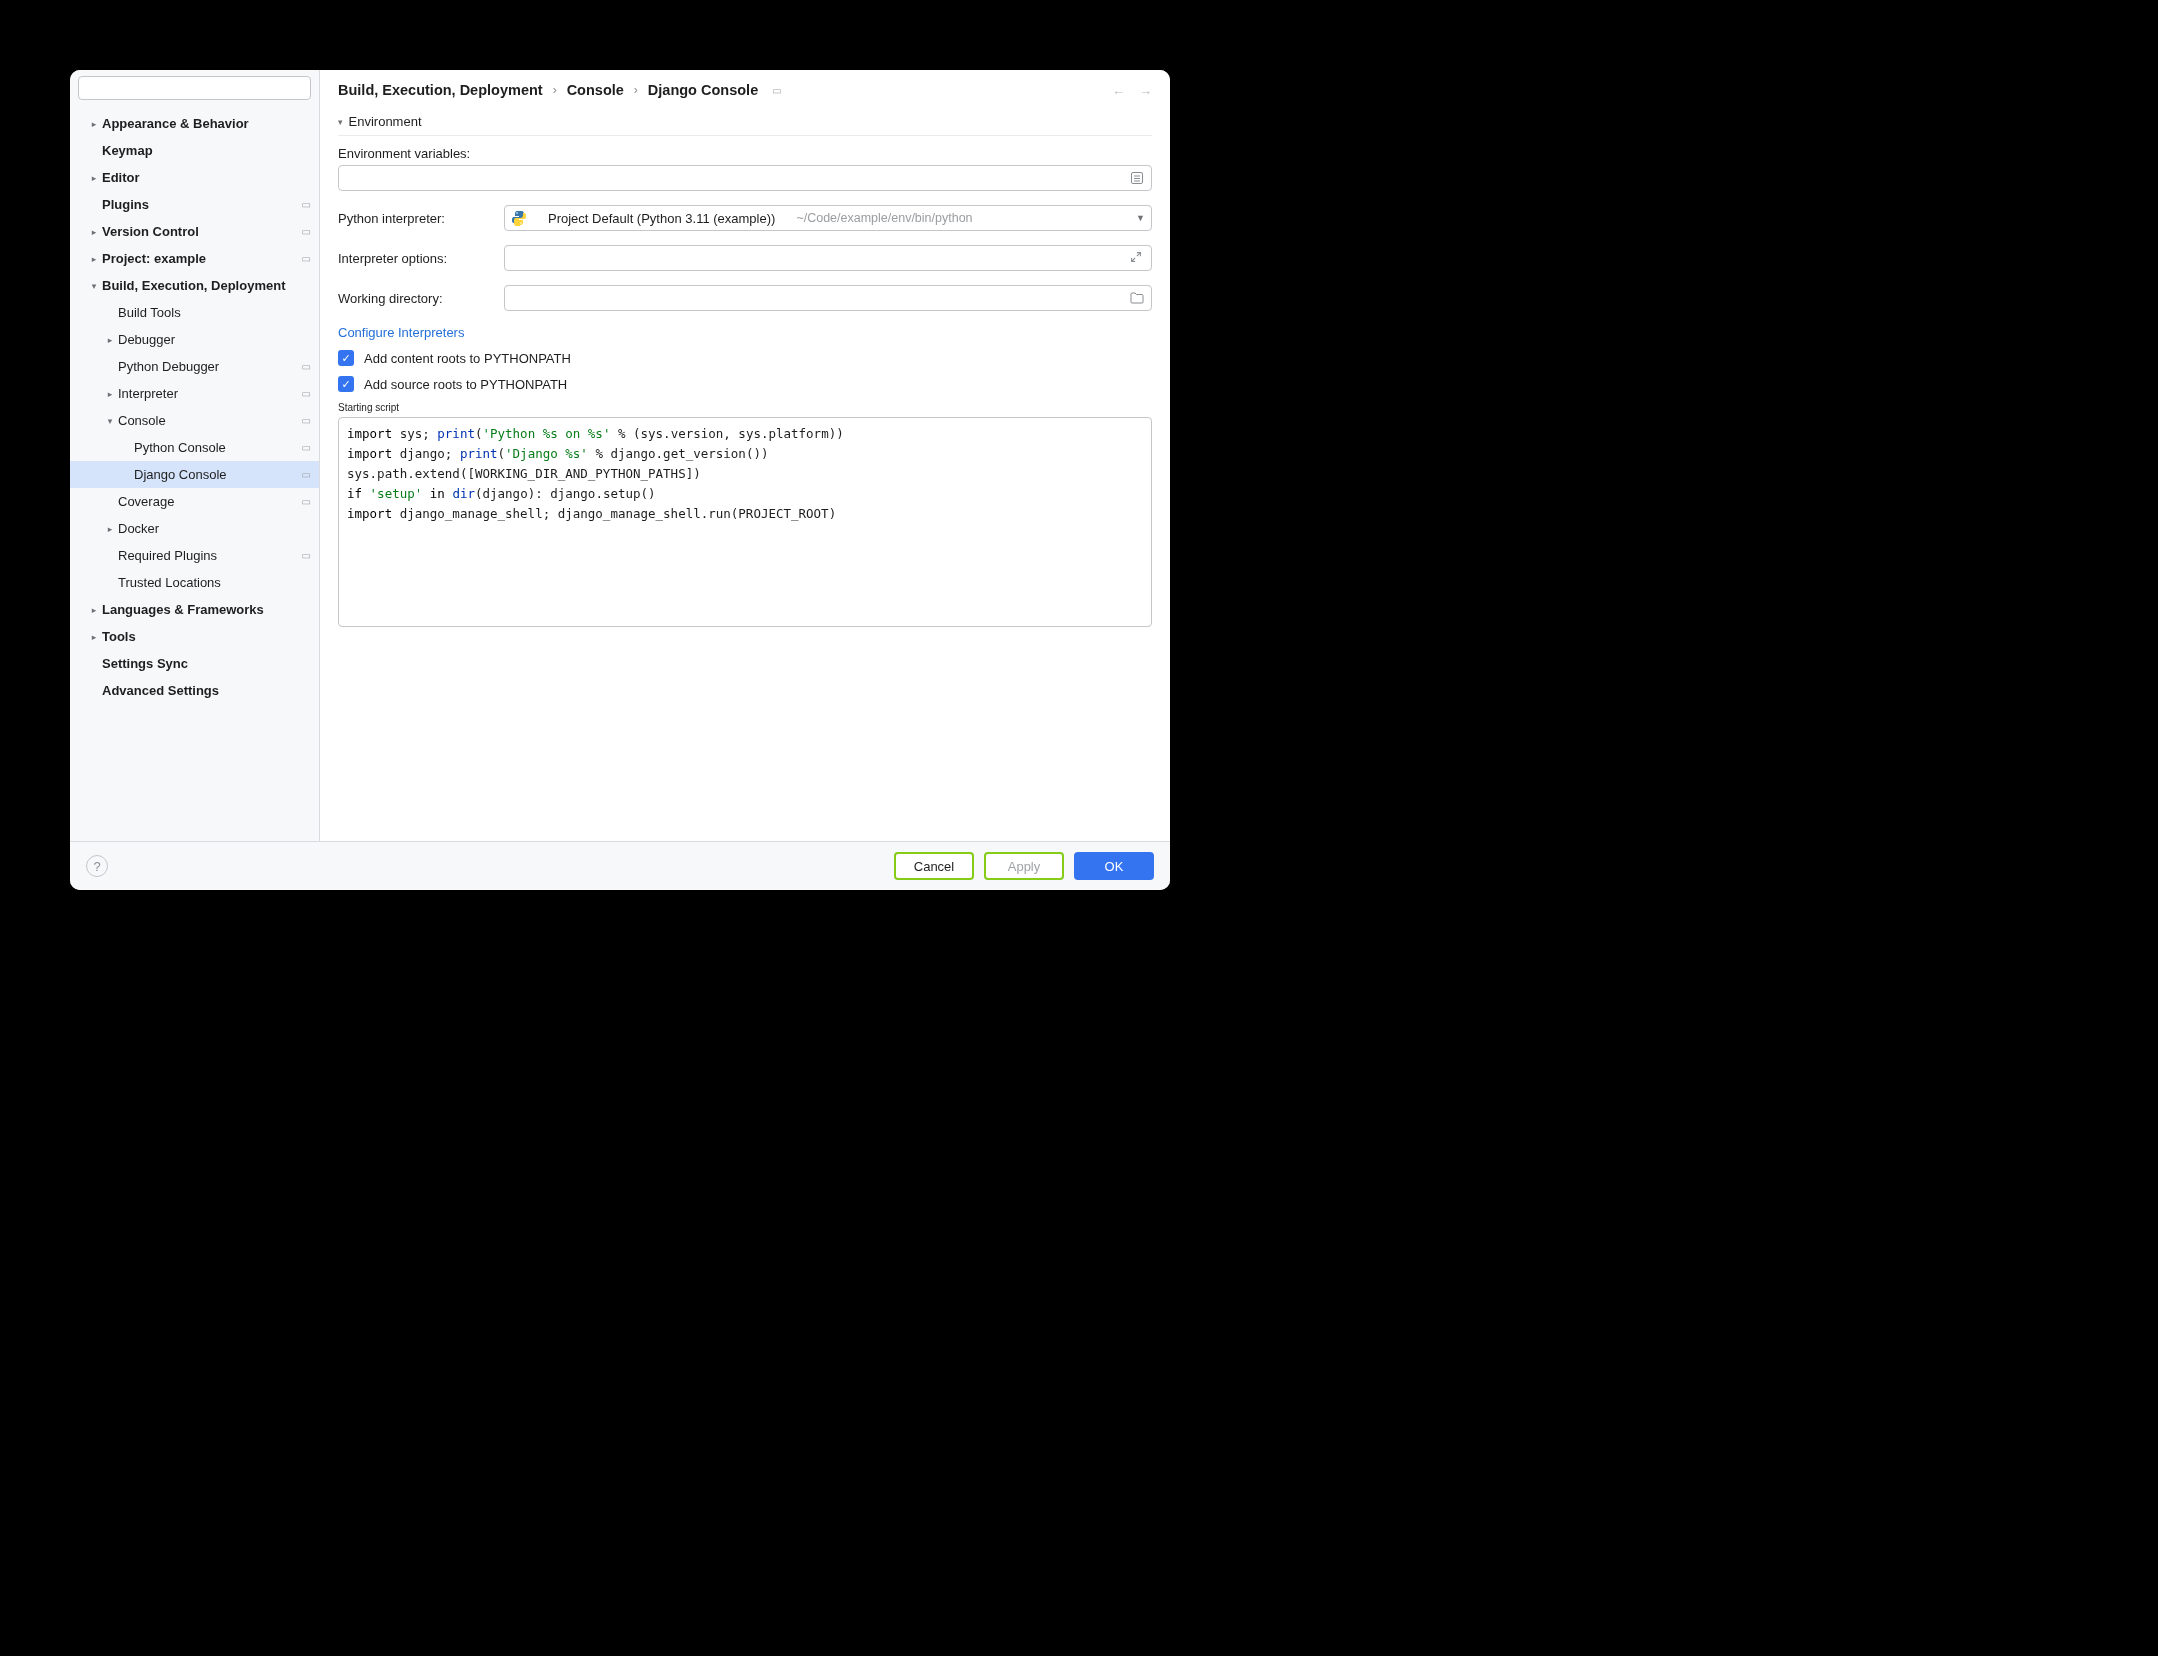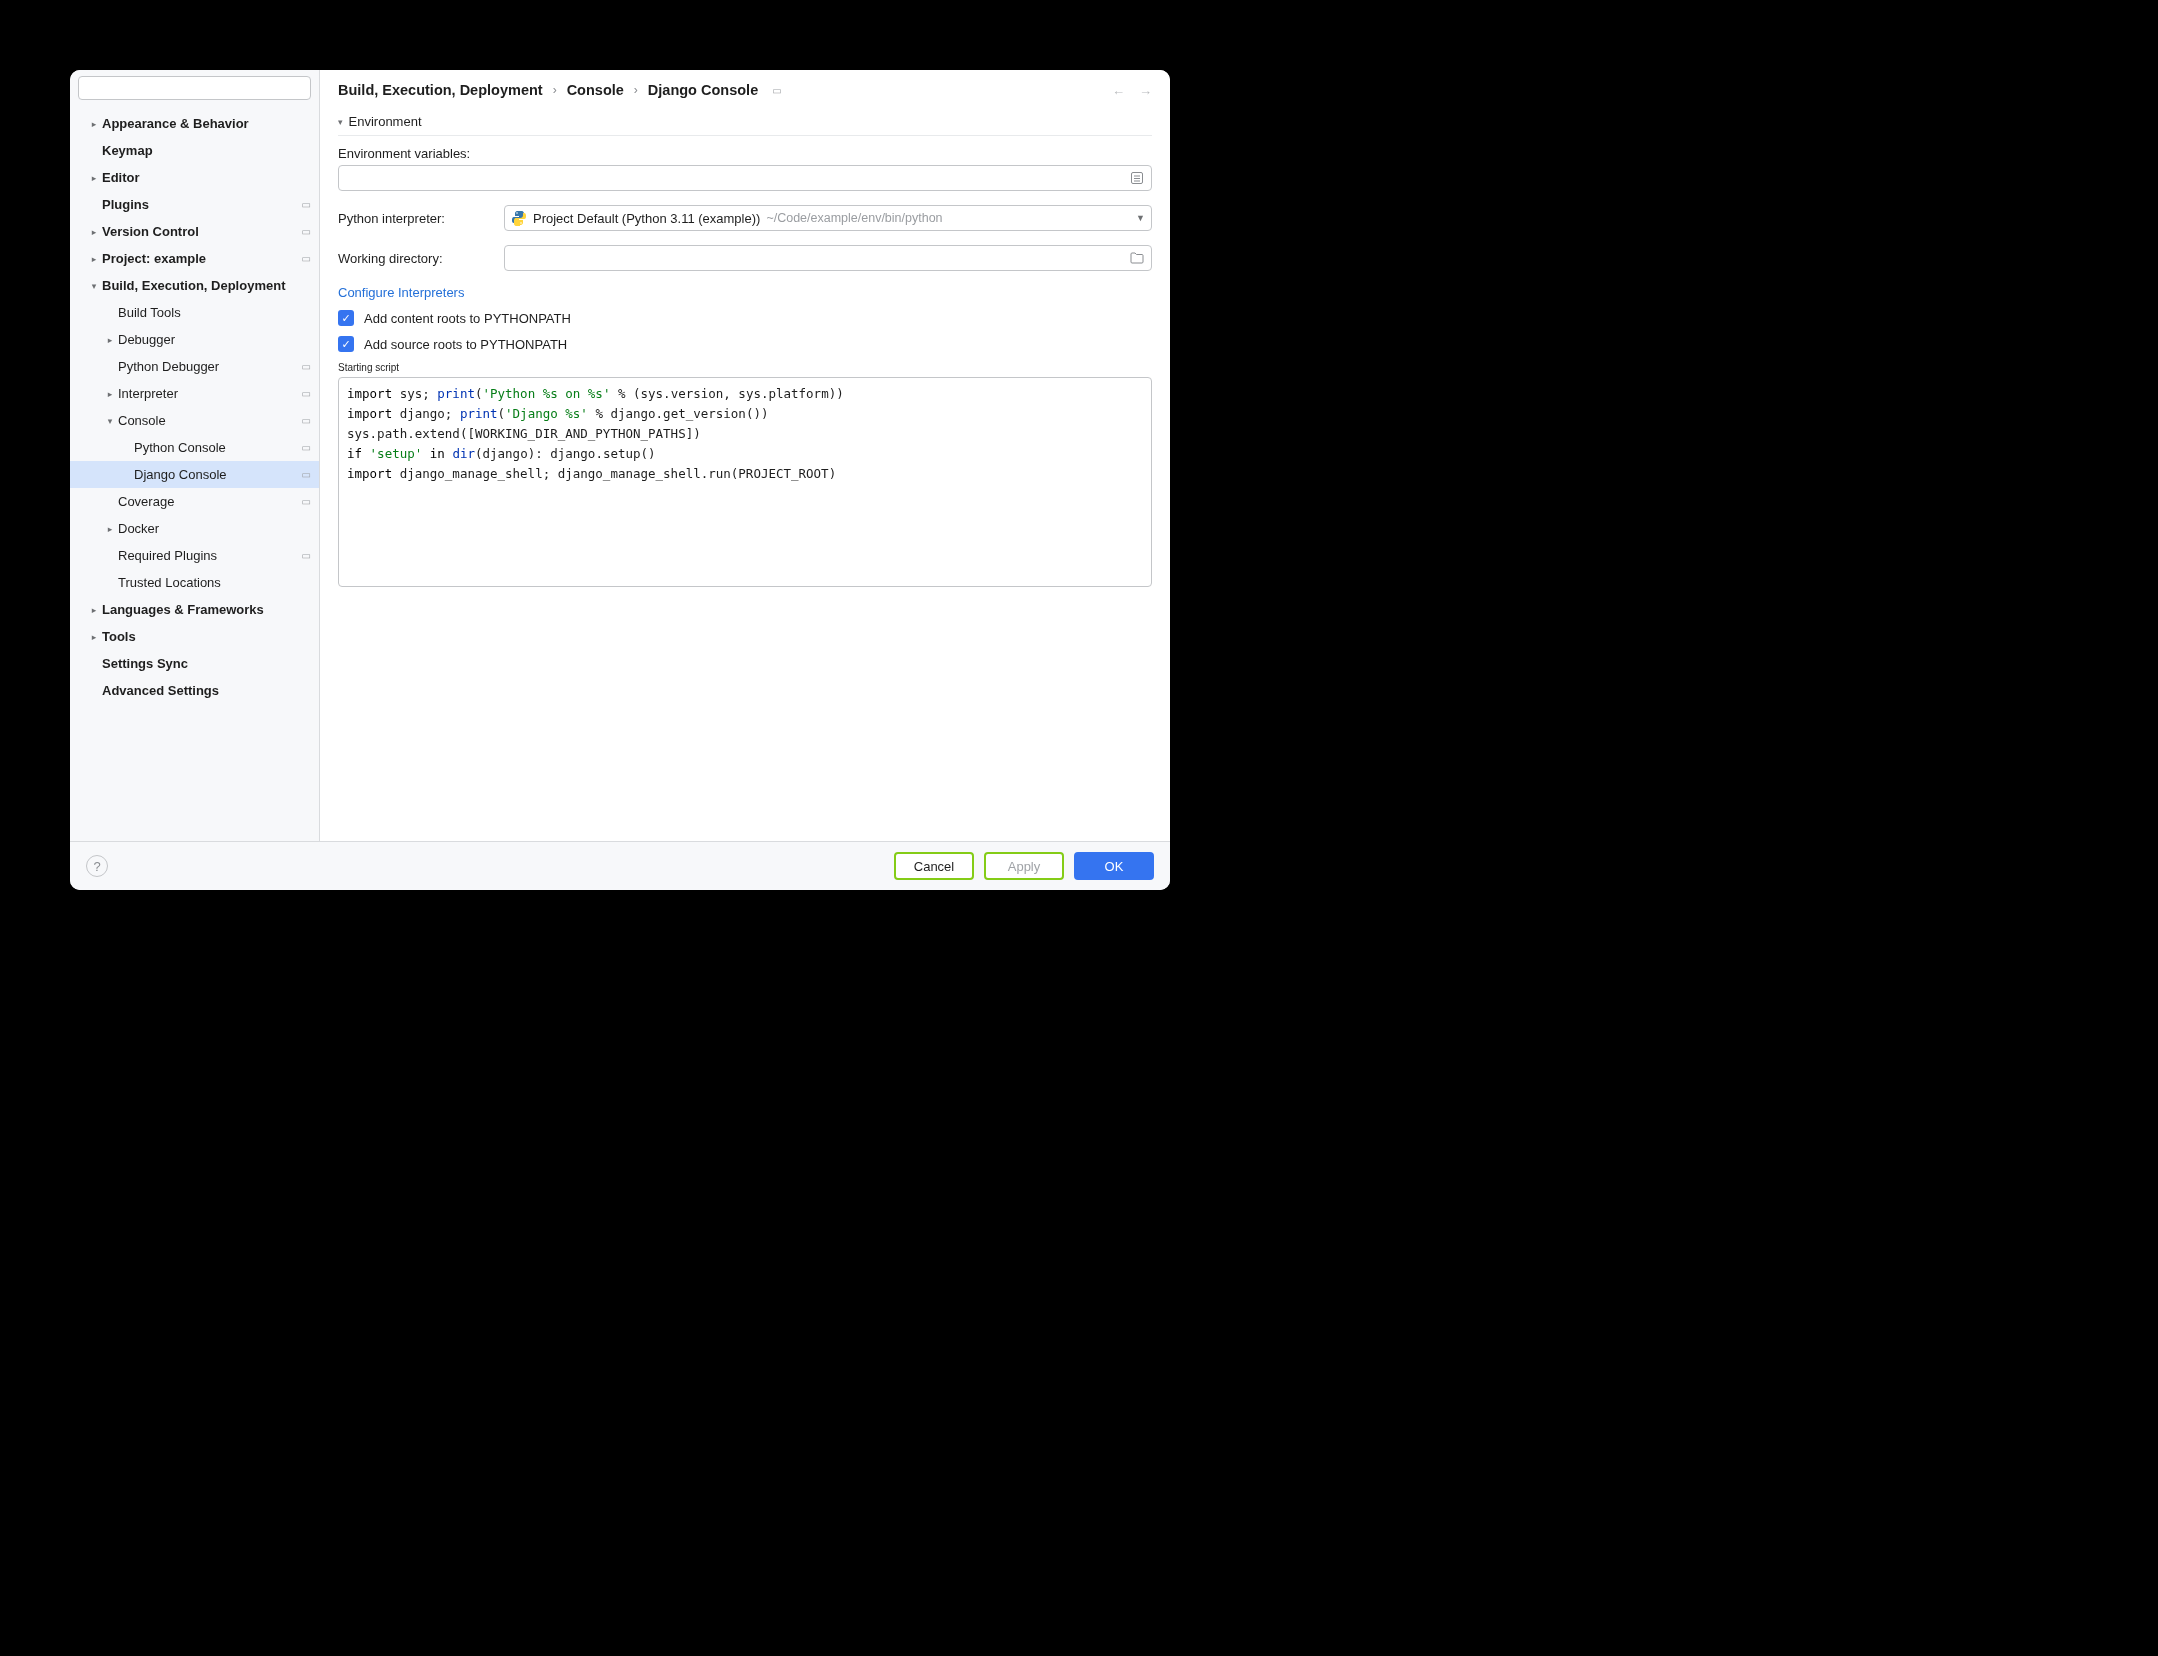--- a/index.html
+++ b/index.html
@@ -202,21 +202,21 @@
   }
   .select-frame {
     flex: 1;
     height: 26px;
     border: 1px solid #c4c6c9;
     border-radius: 4px;
     background: #fff;
     display: flex;
     align-items: center;
     padding: 0 6px;
-    gap: 6px;
+    gap: 21px;
     font-size: 13px;
   }
   .py-icon {
     width: 16px; height: 16px;
   }
   .interp-path {
     color: #9a9da1;
     font-size: 12.5px;
   }
   .select-frame .dd {
@@ -485,20 +485,35 @@
                     <circle cx="10" cy="13" r="0.8" fill="#fff"></circle>
                   </svg>
               </span>
               <span>Project Default (Python 3.11 (example))</span>
               <span class="interp-path">~/Code/example/env/bin/python</span>
               <span class="dd">▼</span>
             </div>
           </div>
         </div>
 
+        <div class="form-row">
+          <div class="form-label">Interpreter options:</div>
+          <div class="form-control">
+            <div class="input-frame">
+              <span></span>
+              <span class="right-icon">
+                <svg viewBox="0 0 16 16" width="14" height="14">
+                    <path d="M3 9v4h4M13 7V3H9" fill="none" stroke="currentColor" stroke-width="1.2"></path>
+                    <line x1="3" y1="13" x2="7" y2="9" stroke="currentColor" stroke-width="1.2"></line>
+                    <line x1="13" y1="3" x2="9" y2="7" stroke="currentColor" stroke-width="1.2"></line>
+                  </svg>
+              </span>
+            </div>
+          </div>
+        </div>
 
         <div class="form-row">
           <div class="form-label">Working directory:</div>
           <div class="form-control">
             <div class="input-frame">
               <span></span>
               <span class="right-icon">
                 <svg viewBox="0 0 16 16" width="16" height="16">
                     <path d="M2 4c0-.6.4-1 1-1h3l1.5 1.5H13c.6 0 1 .4 1 1V12c0 .6-.4 1-1 1H3c-.6 0-1-.4-1-1V4z" fill="none" stroke="currentColor"></path>
                   </svg>

